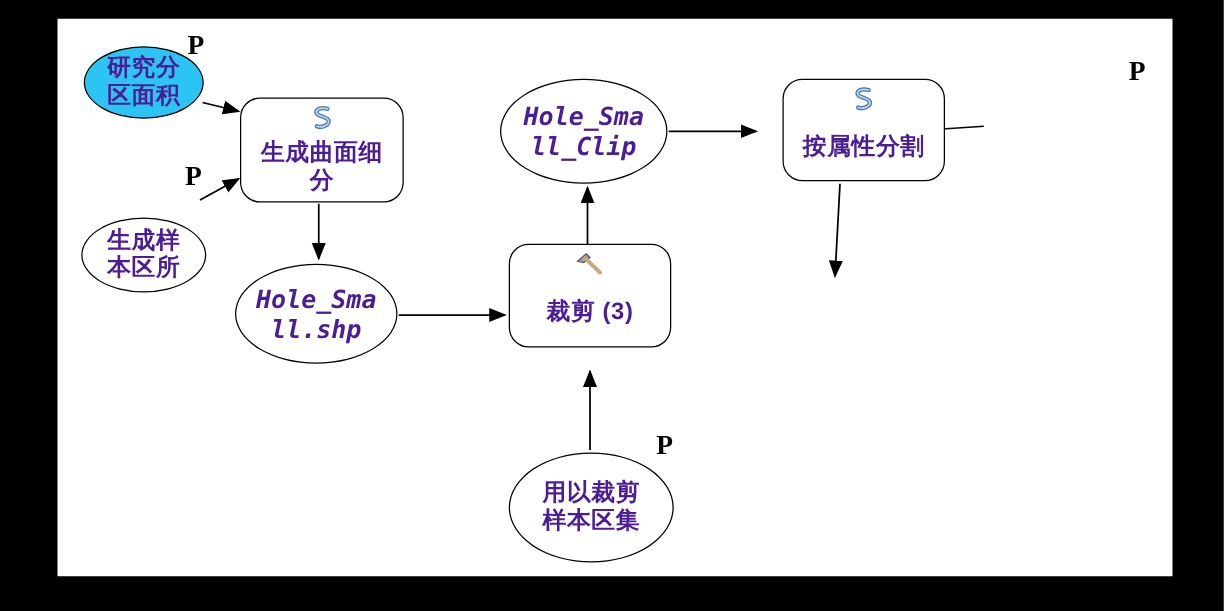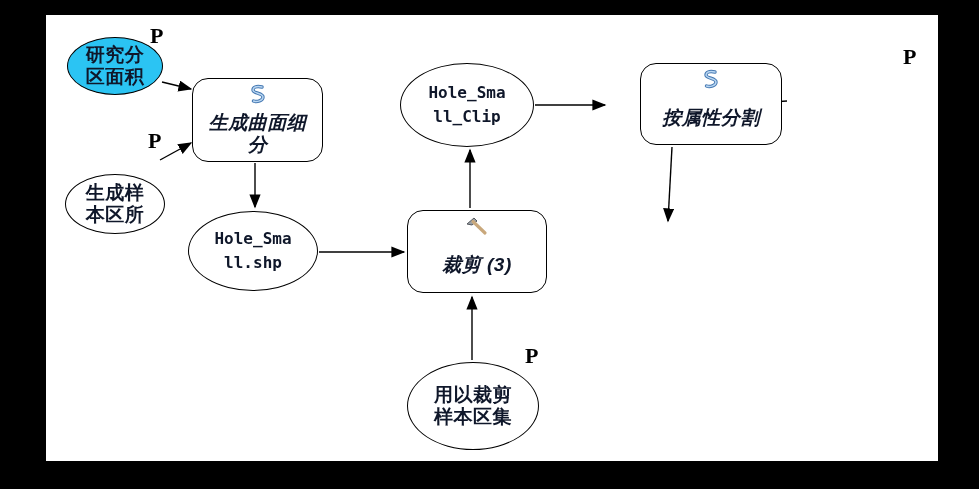--- a/index.html
+++ b/index.html
@@ -11,29 +11,29 @@
     position:absolute;left:46px;top:15px;width:892px;height:446px;
     background:#fff;
   }
   .edges{position:absolute;left:0;top:0;pointer-events:none;}
   .node{
     position:absolute;box-sizing:border-box;border:1.5px solid #000;background:#fff;
     display:flex;flex-direction:column;align-items:center;justify-content:center;
     text-align:center;cursor:default;
   }
   .ellipse{border-radius:50%;}
-  .tool{border-radius:16px;justify-content:flex-start;padding-top:5px;font-style:italic;}
+  .tool{border-radius:16px;justify-content:flex-start;padding-top:5px;}
   .tool .labelwrap{flex:1;display:flex;align-items:center;justify-content:center;}
   .label{
-    white-space:pre-line;font-weight:bold;color:#0f172a;
+    white-space:pre-line;font-weight:bold;color:#4c1d95;
     font-size:19px;line-height:22px;letter-spacing:0.5px;
   }
   .mono{
     font-family:"DejaVu Sans Mono","Liberation Mono",monospace;
-    font-size:16px;line-height:24px;letter-spacing:0;
+    font-size:20px;line-height:24px;letter-spacing:0;font-style:italic;
   }
   .pbadge{
     position:absolute;font-family:"Liberation Serif","DejaVu Serif",serif;
     font-weight:bold;font-size:22px;color:#000;line-height:22px;
   }
   .icon{display:block;height:22px;}
 </style>
 </head>
 <body>
 
@@ -81,38 +81,38 @@
         <span class="label">生成曲面细
 分</span>
       </span>
   </div>
 
   <div class="node ellipse" style="left:142px;top:196px;width:130px;height:80px;">
     <span class="label mono">Hole_Sma
 ll.shp</span>
   </div>
 
-  <div class="node tool" style="left:361px;top:195px;width:140px;height:83px;">
+  <div class="node tool" style="left:361px;top:180px;width:130px;height:83px;">
     <span class="icon">
       <svg width="26" height="20" viewBox="0 0 26 20">
         <path d="M3 8 L10 2 L13 5 L8 9 Z" fill="#9aa0a6" stroke="#55595e" stroke-width="1"></path>
         <line x1="9" y1="5.5" x2="21" y2="17" stroke="#c9a87c" stroke-width="3.2" stroke-linecap="round"></line>
       </svg>
     </span>
     <span class="labelwrap">
         <span class="label">裁剪 (3)</span>
       </span>
   </div>
 
   <div class="node ellipse" style="left:354px;top:48px;width:134px;height:84px;">
     <span class="label mono">Hole_Sma
 ll_Clip</span>
   </div>
 
-  <div class="node tool" style="left:594px;top:48px;width:142px;height:82px;">
+  <div class="node tool" style="left:580px;top:48px;width:130px;height:82px;">
     <span class="icon">
       <svg width="20" height="22" viewBox="0 0 20 22">
         <path d="M14 3 C8 1.5 5 3.5 5 6 C5 9.5 15 9 15 13 C15 16.5 9 18.5 5.5 17" stroke="#4679b2" stroke-width="3.4" stroke-linecap="round" fill="none"></path>
         <path d="M14 3 C8 1.5 5 3.5 5 6 C5 9.5 15 9 15 13 C15 16.5 9 18.5 5.5 17" stroke="#b9d6f2" stroke-width="1.4" stroke-linecap="round" fill="none"></path>
       </svg>
     </span>
     <span class="labelwrap">
         <span class="label">按属性分割</span>
       </span>
   </div>

